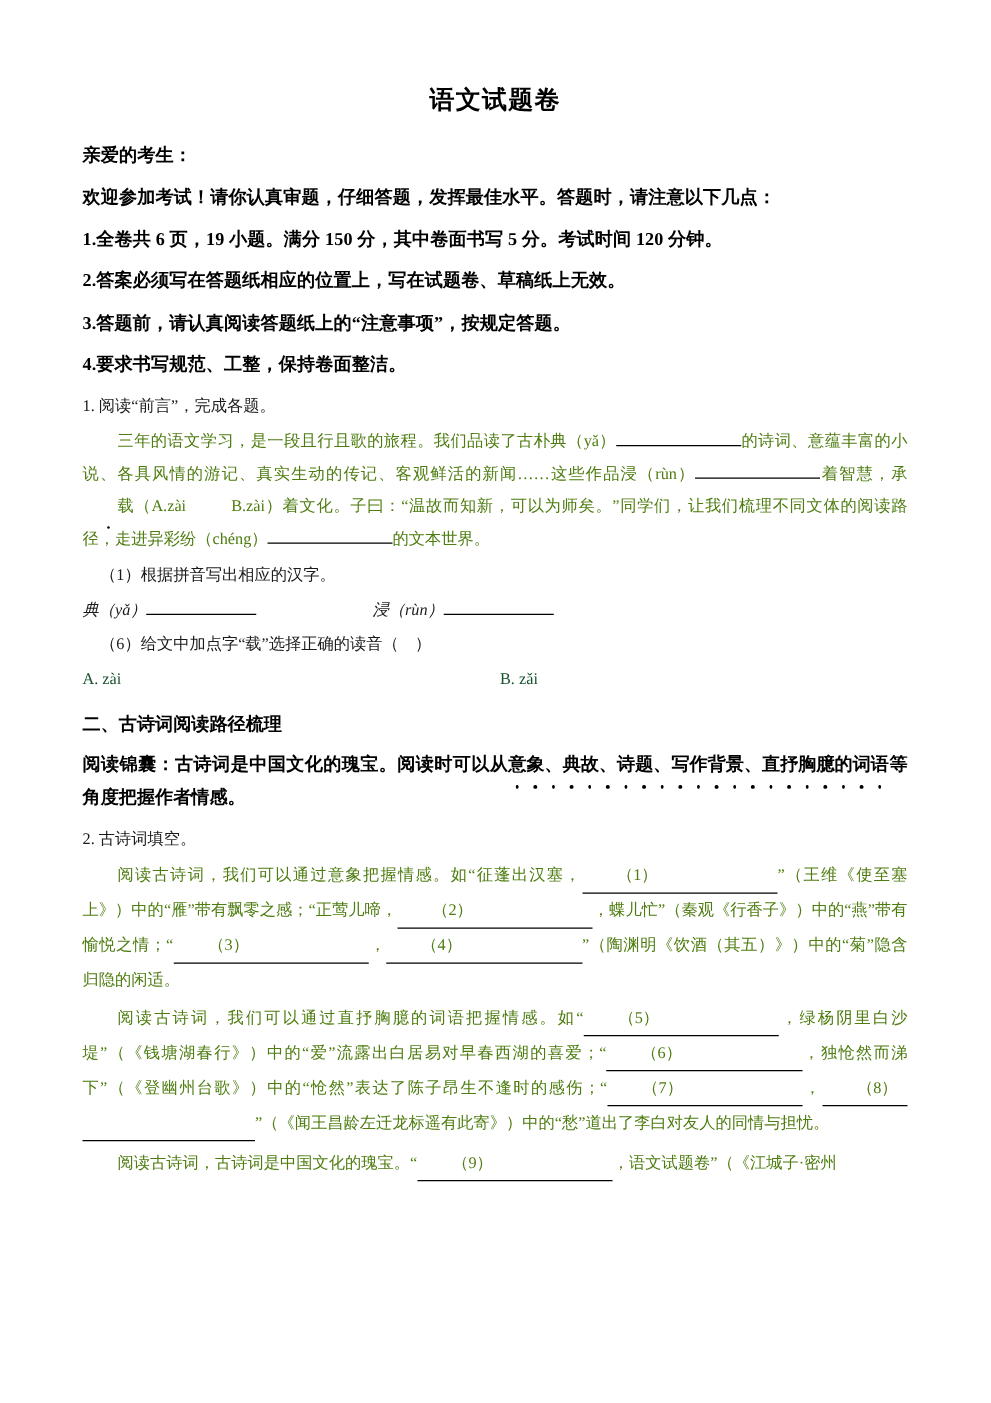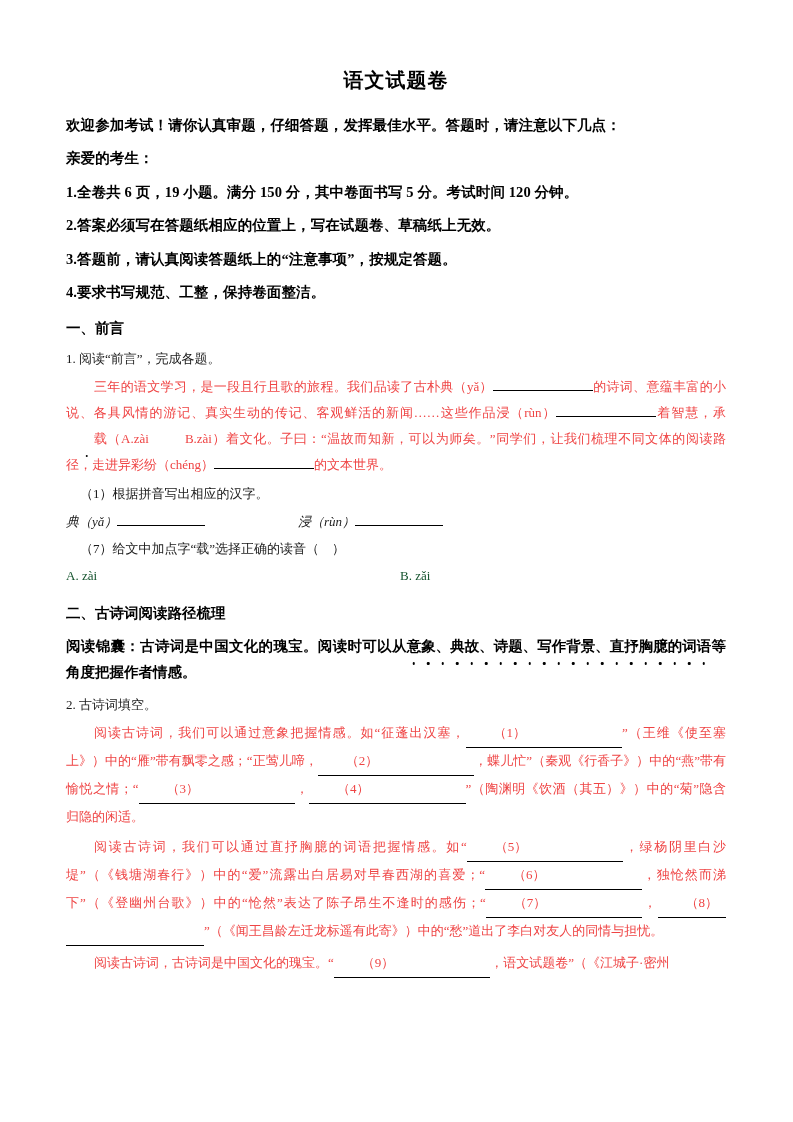--- a/index.html
+++ b/index.html
@@ -61,21 +61,21 @@
     font-size: 13px;
     line-height: 1.5;
     margin: 9px 0 6px 0;
     color: #1a1a1a;
   }
   .para {
     font-size: 13px;
     line-height: 2.0;
     text-align: justify;
     margin: 4px 0 4px 0;
-    color: #ef4444;
+    color: #4d7c0f;
     text-indent: 28px;
   }
 
   .subq {
     font-size: 13px;
     line-height: 1.9;
     margin: 0 0;
     color: #1a1a1a;
     text-indent: 14px;
   }
@@ -141,41 +141,40 @@
   }
   .dotted-run > .emph { }
 </style>
 </head>
 <body>
 
 <div class="page">
 
   <div class="doc-title">语文试题卷</div>
 
+  <div class="notice-line">亲爱的考生：</div>
   <div class="notice-line">欢迎参加考试！请你认真审题，仔细答题，发挥最佳水平。答题时，请注意以下几点：</div>
-  <div class="notice-line">亲爱的考生：</div>
   <div class="notice-line">1.全卷共 6 页，19 小题。满分 150 分，其中卷面书写 5 分。考试时间 120 分钟。</div>
   <div class="notice-line">2.答案必须写在答题纸相应的位置上，写在试题卷、草稿纸上无效。</div>
   <div class="notice-line">3.答题前，请认真阅读答题纸上的“注意事项”，按规定答题。</div>
   <div class="notice-line">4.要求书写规范、工整，保持卷面整洁。</div>
 
-  <div class="section-heading">一、前言</div>
 
   <div class="q-line">1. 阅读“前言”，完成各题。</div>
 
   <div class="para"><span>三年的语文学习，是一段且行且歌的旅程。我们品读了古朴典（yǎ）</span><span class="blank w-lg"></span><span>的诗词、意蕴丰富的小说、各具风情的游记、真实生动的传记、客观鲜活的新闻……这些作品浸（rùn）</span><span class="blank w-lg"></span><span><span>着智慧，承<span class="emph">载</span>（A.zài</span></span><span style="display:inline-block;width:36px"></span><span>B.zài）着文化。子曰：“温故而知新，可以为师矣。”同学们，让我们梳理不同文体的阅读路径，走进异彩纷（chéng）</span><span class="blank w-lg"></span><span>的文本世界。</span></div>
 
   <div class="subq">（1）根据拼音写出相应的汉字。</div>
 
   <div class="pinyin-row">
     <span class="cell"><span>典（yǎ）</span><span class="blank w-md"></span></span>
     <span class="cell"><span>浸（rùn）</span><span class="blank w-md"></span></span>
   </div>
 
-  <div class="subq">（7）给文中加点字“载”选择正确的读音（　）</div>
+  <div class="subq">（6）给文中加点字“载”选择正确的读音（　）</div>
 
   <div class="options-row">
     <span class="opt">A. zài</span>
     <span class="opt">B. zǎi</span>
   </div>
 
   <div class="section-heading">二、古诗词阅读路径梳理</div>
 
   <div class="tip-block"><span>阅读锦囊：</span><span>古诗词是中国文化的瑰宝。阅读时可以从</span><span class="dotted-run" id="emph-target"><span class="emph">意</span><span class="emph">象</span><span class="emph">、</span><span class="emph">典</span><span class="emph">故</span><span class="emph">、</span><span class="emph">诗</span><span class="emph">题</span><span class="emph">、</span><span class="emph">写</span><span class="emph">作</span><span class="emph">背</span><span class="emph">景</span><span class="emph">、</span><span class="emph">直</span><span class="emph">抒</span><span class="emph">胸</span><span class="emph">臆</span><span class="emph">的</span><span class="emph">词</span><span class="emph">语</span></span><span>等角度把握作者情感。</span></div>
 

